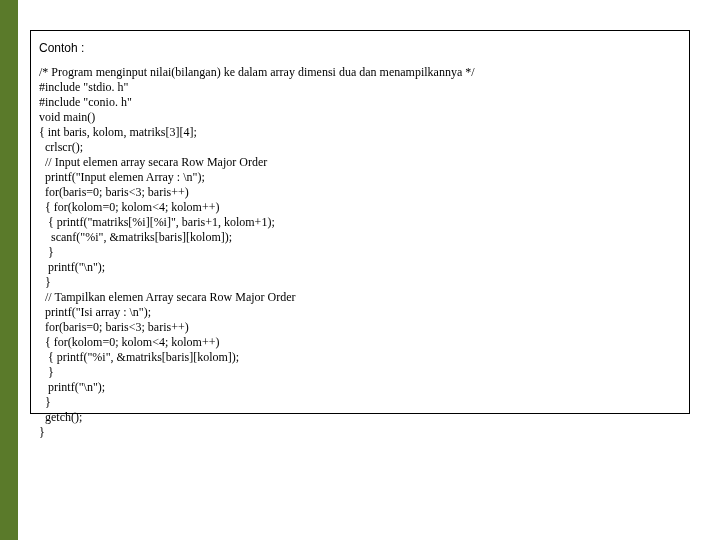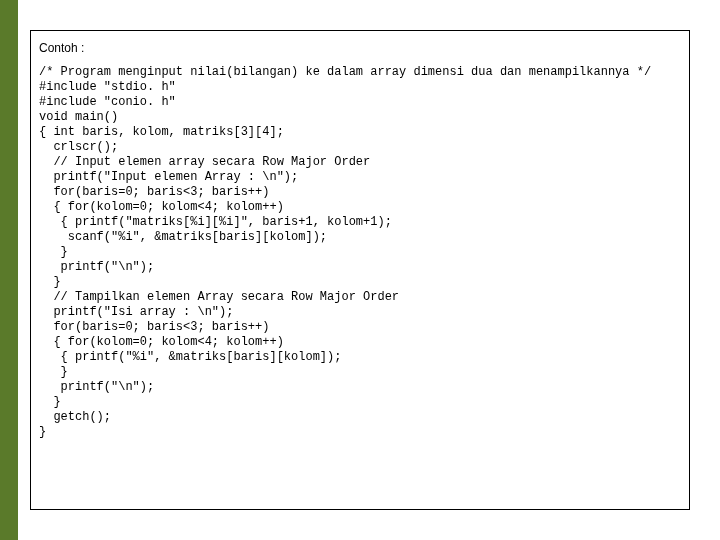--- a/index.html
+++ b/index.html
@@ -17,36 +17,36 @@
     top: 0;
     width: 18px;
     height: 540px;
     background: #5a7a2a;
   }
   .frame {
     position: absolute;
     left: 30px;
     top: 30px;
     width: 660px;
-    height: 480px;
+    height: 384px;
     border: 1px solid #000000;
     box-sizing: border-box;
     padding: 10px 8px 20px 8px;
   }
   .title {
     font-size: 12px;
     color: #000;
     margin-bottom: 10px;
   }
   .code {
     font-size: 12px;
     line-height: 1.25;
     color: #000;
     white-space: pre;
-    font-family: Liberation Mono, monospace;
+    font-family: Liberation Serif, serif;
   }
 </style>
 </head>
 <body>
 
 <div class="side-bar"></div>
 
 <div class="frame">
   <div class="title">Contoh :</div>
   <div class="code">/* Program menginput nilai(bilangan) ke dalam array dimensi dua dan menampilkannya */

